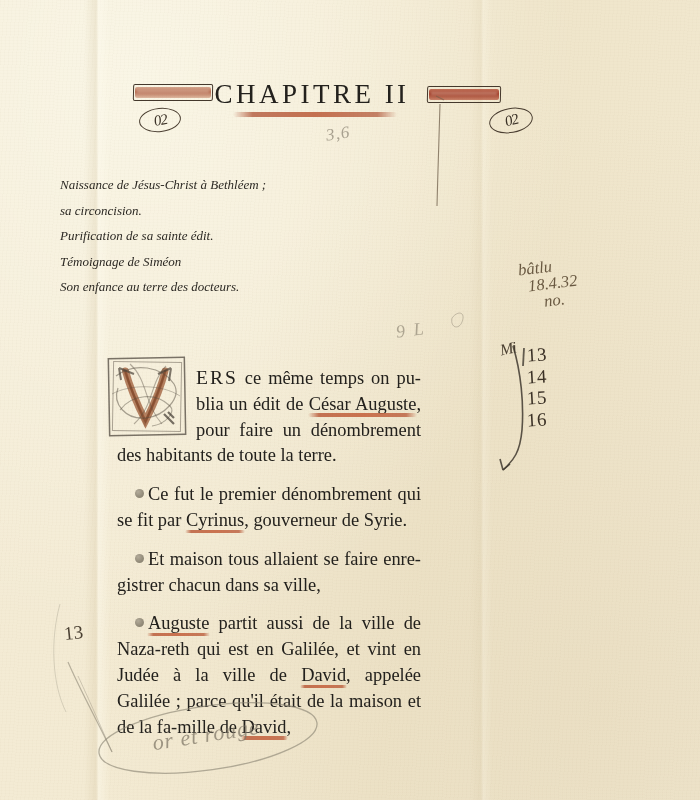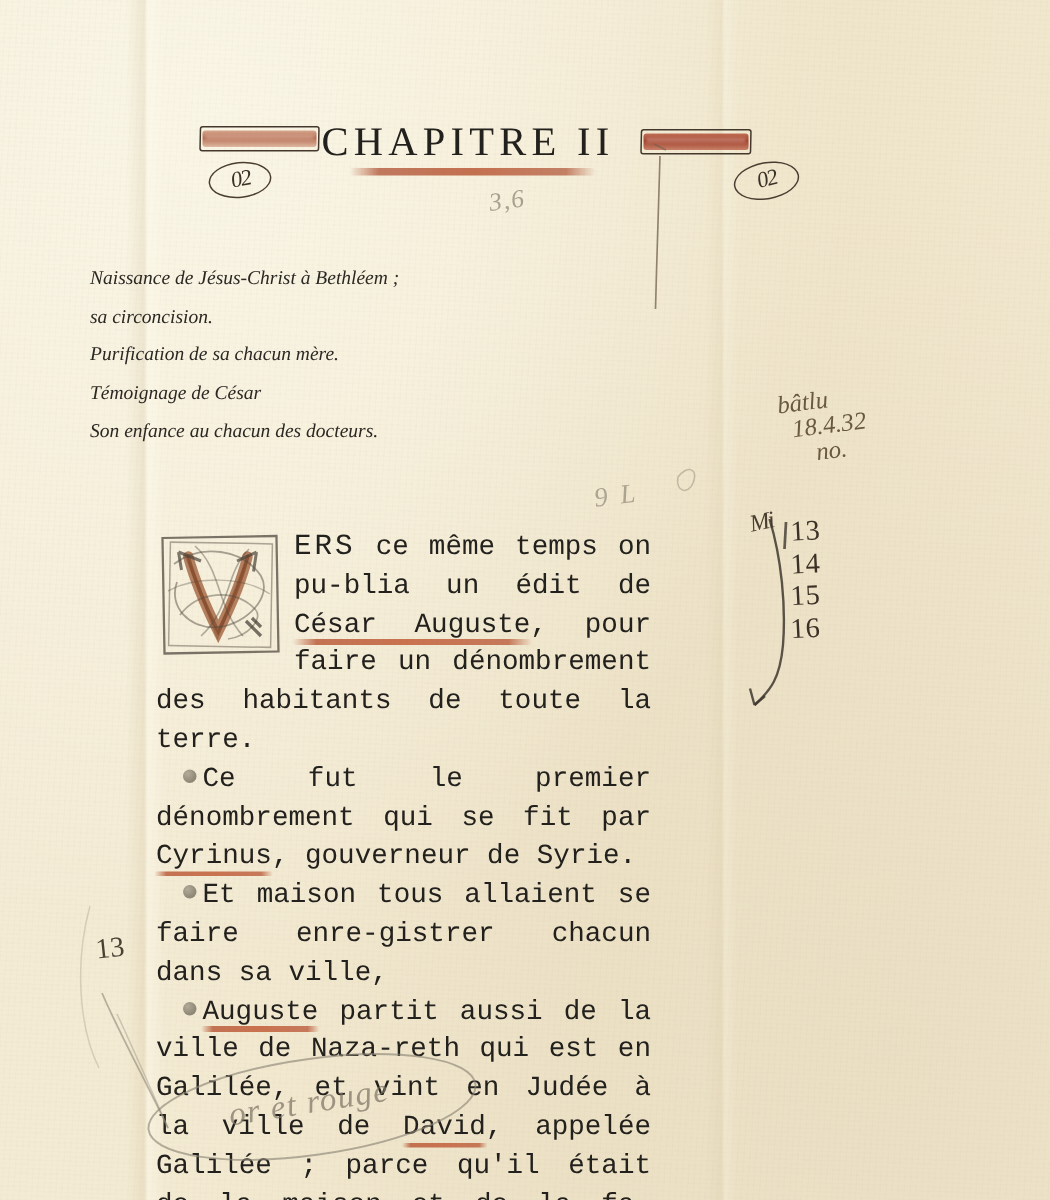--- a/index.html
+++ b/index.html
@@ -49,21 +49,21 @@
   #subtitle{
     left:60px;top:172px;width:460px;text-align:left;
     font-style:italic;font-size:13px;line-height:25.5px;color:#2b2823;
   }
   #subtitle div{white-space:nowrap;}
 
   #body-text{
     left:104px;top:352px;width:330px;
     font-size:18.4px;line-height:25.8px;color:#23211d;text-align:justify;
   }
-  #body-text p{margin:0;font-family:Liberation Mono, monospace;}
+  #body-text p{margin:13px;}
   .para-indent{text-indent:18px;}
   .vmark{
     display:inline-block;width:9px;height:9px;border-radius:50%;
     background:radial-gradient(circle at 35% 32%, #9a9283, #6d6656 60%, #565042 100%);
     opacity:.72;margin-right:4px;vertical-align:2px;
   }
   
   #dropcap-wrap{
     float:left;width:86px;height:86px;margin:2px 6px 0 0;position:relative;
   }
@@ -178,23 +178,23 @@
   <div id="oval-right" class="abs oval-num">
     <span>02</span>
   </div>
 
   <div id="chapter-title" class="abs">CHAPITRE II</div>
   <div id="chapter-underline" class="abs"></div>
 
   <div id="subtitle" class="abs">
     <div>Naissance de Jésus-Christ à Bethléem ;</div>
     <div>sa circoncision.</div>
-    <div>Purification de sa chacun mère.</div>
-    <div>Témoignage de César</div>
-    <div>Son enfance au chacun des docteurs.</div>
+    <div>Purification de sa sainte édit.</div>
+    <div>Témoignage de Siméon</div>
+    <div>Son enfance au terre des docteurs.</div>
   </div>
 
   <div id="body-text" class="abs">
     <div id="dropcap-wrap">
       <svg viewBox="0 0 86 86" width="86" height="86">
         <rect x="5" y="4" width="76" height="77" fill="none" stroke="#5a5348" stroke-width="1.5" opacity=".8" transform="rotate(-1 43 43)"></rect>
         <rect x="9" y="8" width="68" height="69" fill="none" stroke="#6d6558" stroke-width="1" opacity=".55" transform="rotate(1 43 43)"></rect>
         <path d="M20 16 L41 70 L62 16" fill="none" stroke="#4a4238" stroke-width="2.2" opacity=".6"></path>
         <path d="M22 18 L41 66 L60 18" fill="none" stroke="#b4estub" stroke-width="0"></path>
         <path d="M21.5 17 C26 34 35 54 41.5 67 C48 54 57 34 61 17" fill="none" stroke="#a0603c" stroke-width="7" stroke-linecap="round" opacity=".78"></path>

